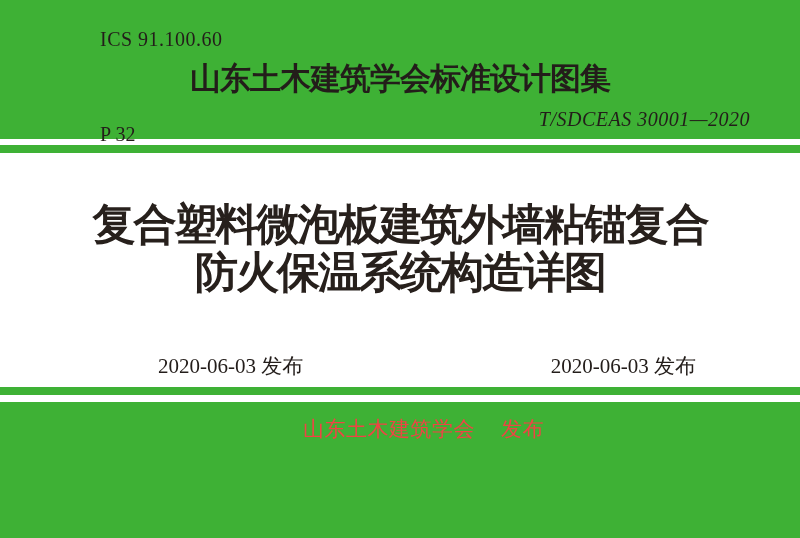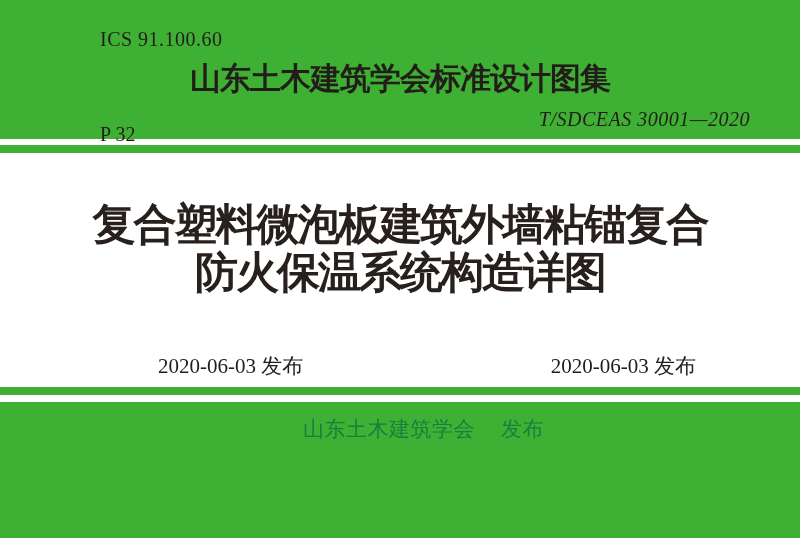--- a/index.html
+++ b/index.html
@@ -109,21 +109,21 @@
   .org-line {
     position: absolute;
     left: 0; top: 415px;
     width: 800px;
     padding-left: 47px;
     box-sizing: border-box;
     text-align: center;
     font-family: "Liberation Sans", sans-serif;
     font-size: 21px;
     letter-spacing: 0.5px;
-    color: #15803d;
+    color: #ef4444;
   }
   .org-line .org-gap { display: inline-block; width: 26px; }
   .press {
     position: absolute;
     left: 0; top: 471px;
     width: 800px;
     padding-left: 34px;
     box-sizing: border-box;
     text-align: center;
     font-family: "DejaVu Serif", serif;

